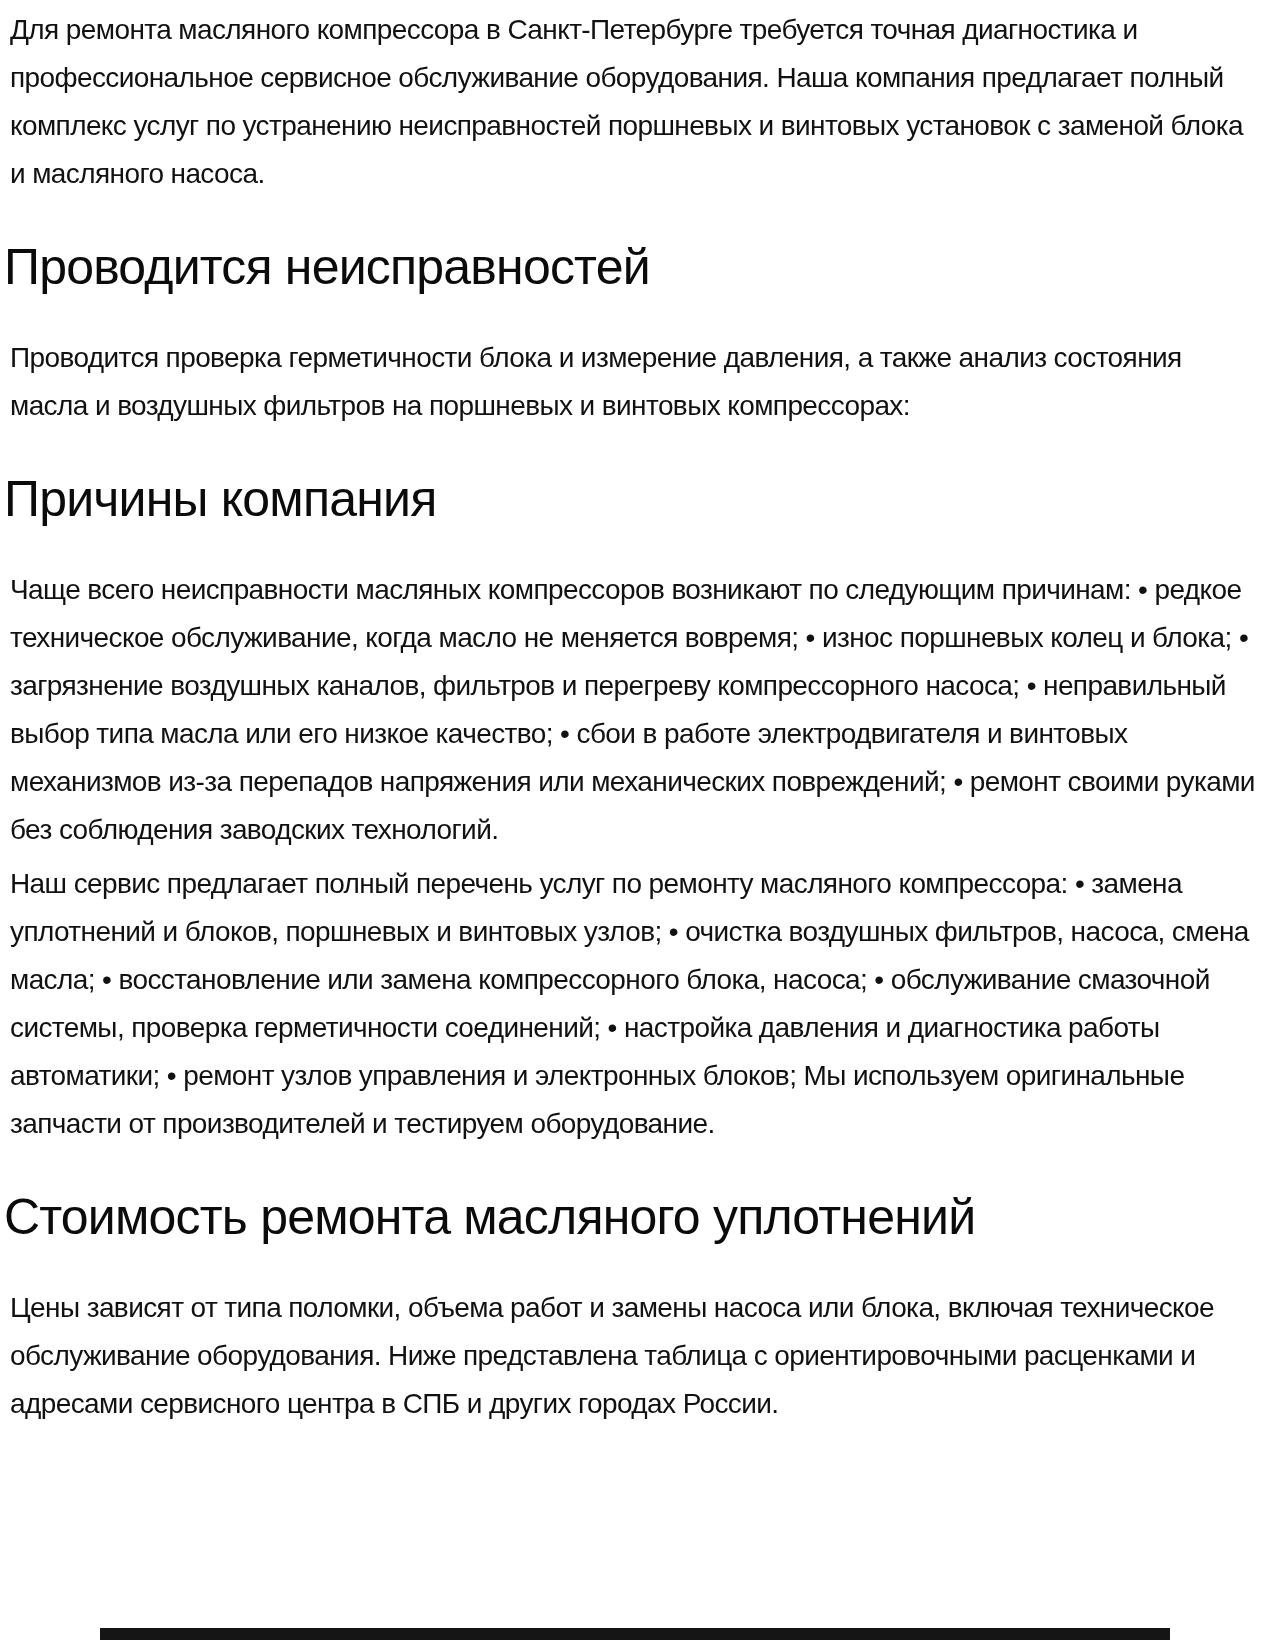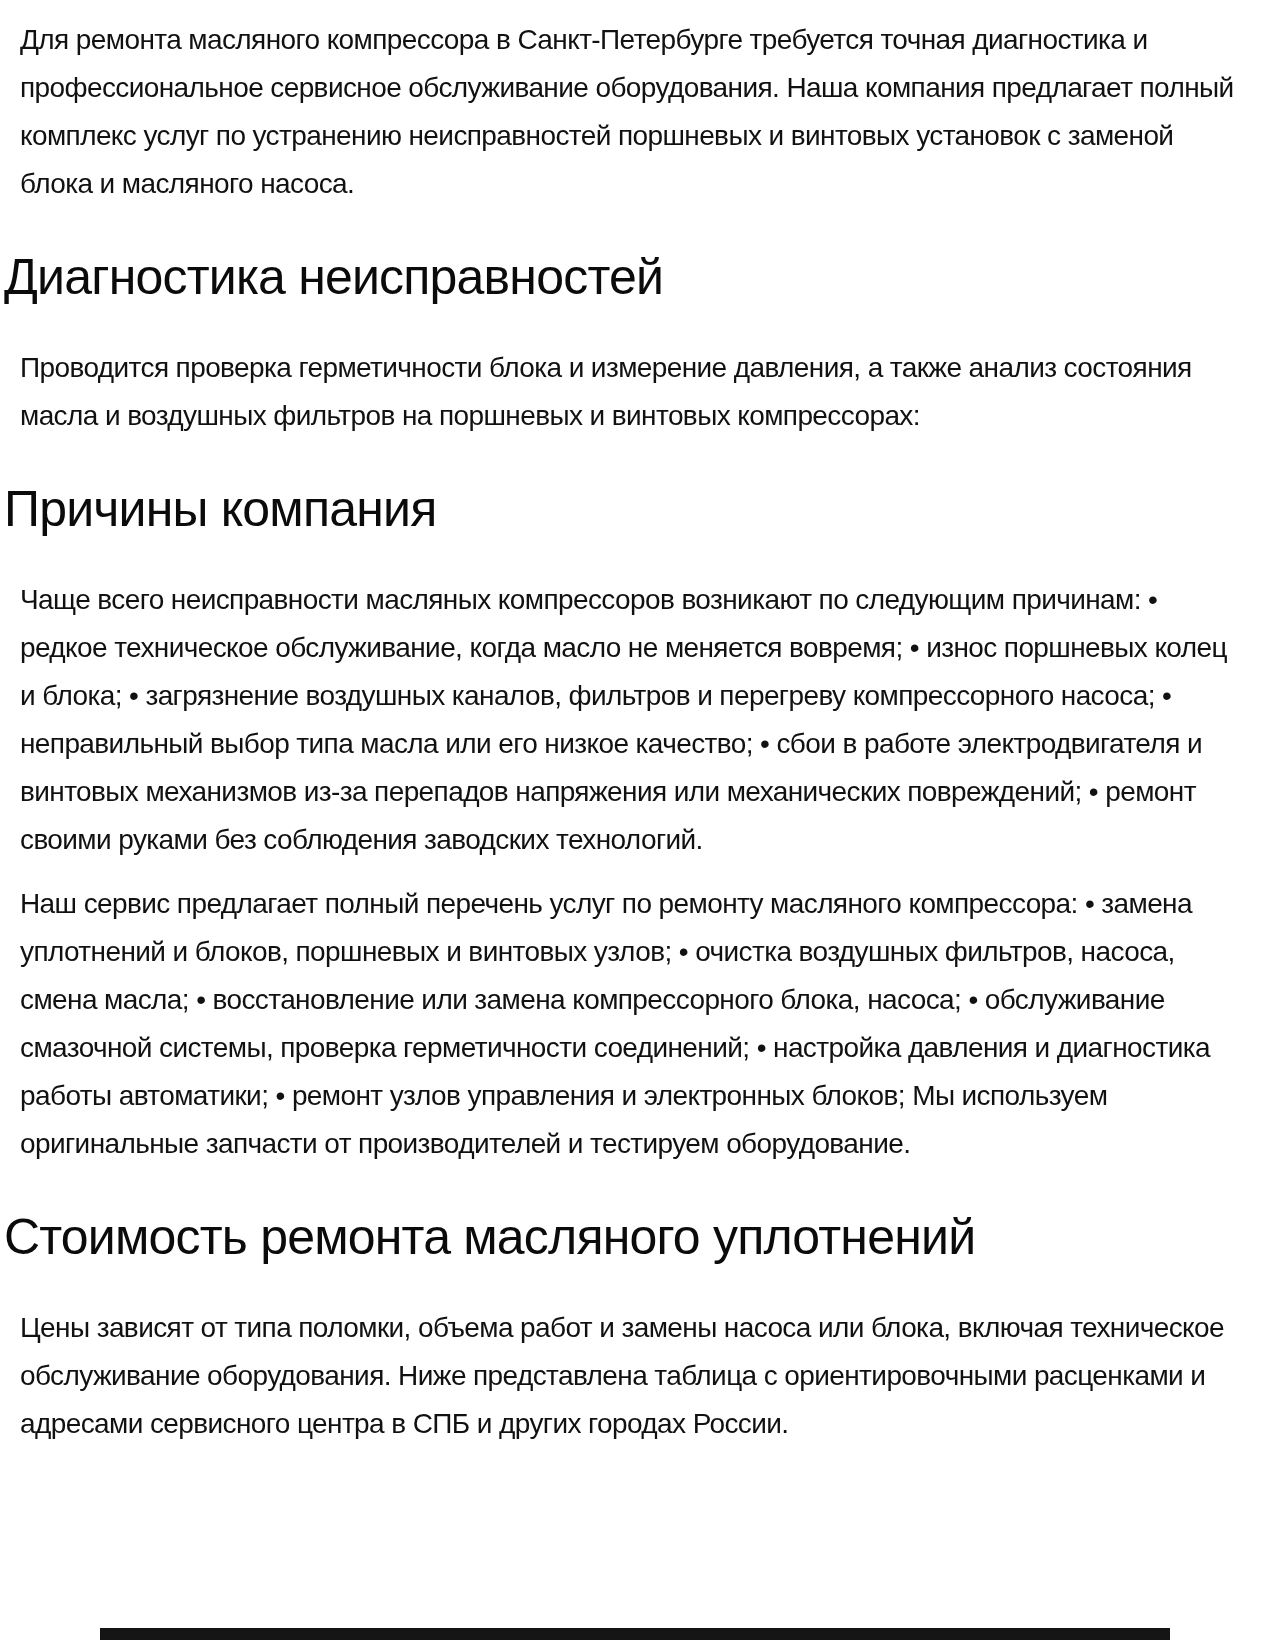--- a/index.html
+++ b/index.html
@@ -14,21 +14,21 @@
     overflow: hidden;
     background: #ffffff;
     font-family: "Liberation Sans", "DejaVu Sans", sans-serif;
     color: #111111;
   }
   .doc {
     padding: 0 6px 0 4px;
     max-width: 1262px;
   }
   .doc p {
-    margin: 16px;
+    margin: 6px;
     font-size: 28px;
     line-height: 48px;
     letter-spacing: -0.6px;
     color: #111111;
     text-align: left;
   }
   .doc h2 {
     margin: 40px 0 38px 0;
     font-size: 50px;
     line-height: 58px;
@@ -47,21 +47,21 @@
 </style>
 </head>
 <body>
 
 <div class="page">
   <div class="doc">
 
     <p>Для ремонта масляного компрессора в Санкт-Петербурге требуется точная диагностика и профессиональное сервисное обслуживание оборудования. Наша компания предлагает полный комплекс услуг по устранению неисправностей поршневых и винтовых установок с заменой блока и масляного насоса.</p>
 
     <section>
-      <h2>Диагностика неисправностей</h2>
+      <h2>Проводится неисправностей</h2>
       <p>Проводится проверка герметичности блока и измерение давления, а также анализ состояния масла и воздушных фильтров на поршневых и винтовых компрессорах:</p>
     </section>
 
     <section>
       <h2>Причины компания</h2>
       <p>Чаще всего неисправности масляных компрессоров возникают по следующим причинам: • редкое техническое обслуживание, когда масло не меняется вовремя; • износ поршневых колец и блока; • загрязнение воздушных каналов, фильтров и перегреву компрессорного насоса; • неправильный выбор типа масла или его низкое качество; • сбои в работе электродвигателя и винтовых механизмов из-за перепадов напряжения или механических повреждений; • ремонт своими руками без соблюдения заводских технологий.</p>
     </section>
 
     <section>
       <p>Наш сервис предлагает полный перечень услуг по ремонту масляного компрессора: • замена уплотнений и блоков, поршневых и винтовых узлов; • очистка воздушных фильтров, насоса, смена масла; • восстановление или замена компрессорного блока, насоса; • обслуживание смазочной системы, проверка герметичности соединений; • настройка давления и диагностика работы автоматики; • ремонт узлов управления и электронных блоков; Мы используем оригинальные запчасти от производителей и тестируем оборудование.</p>

